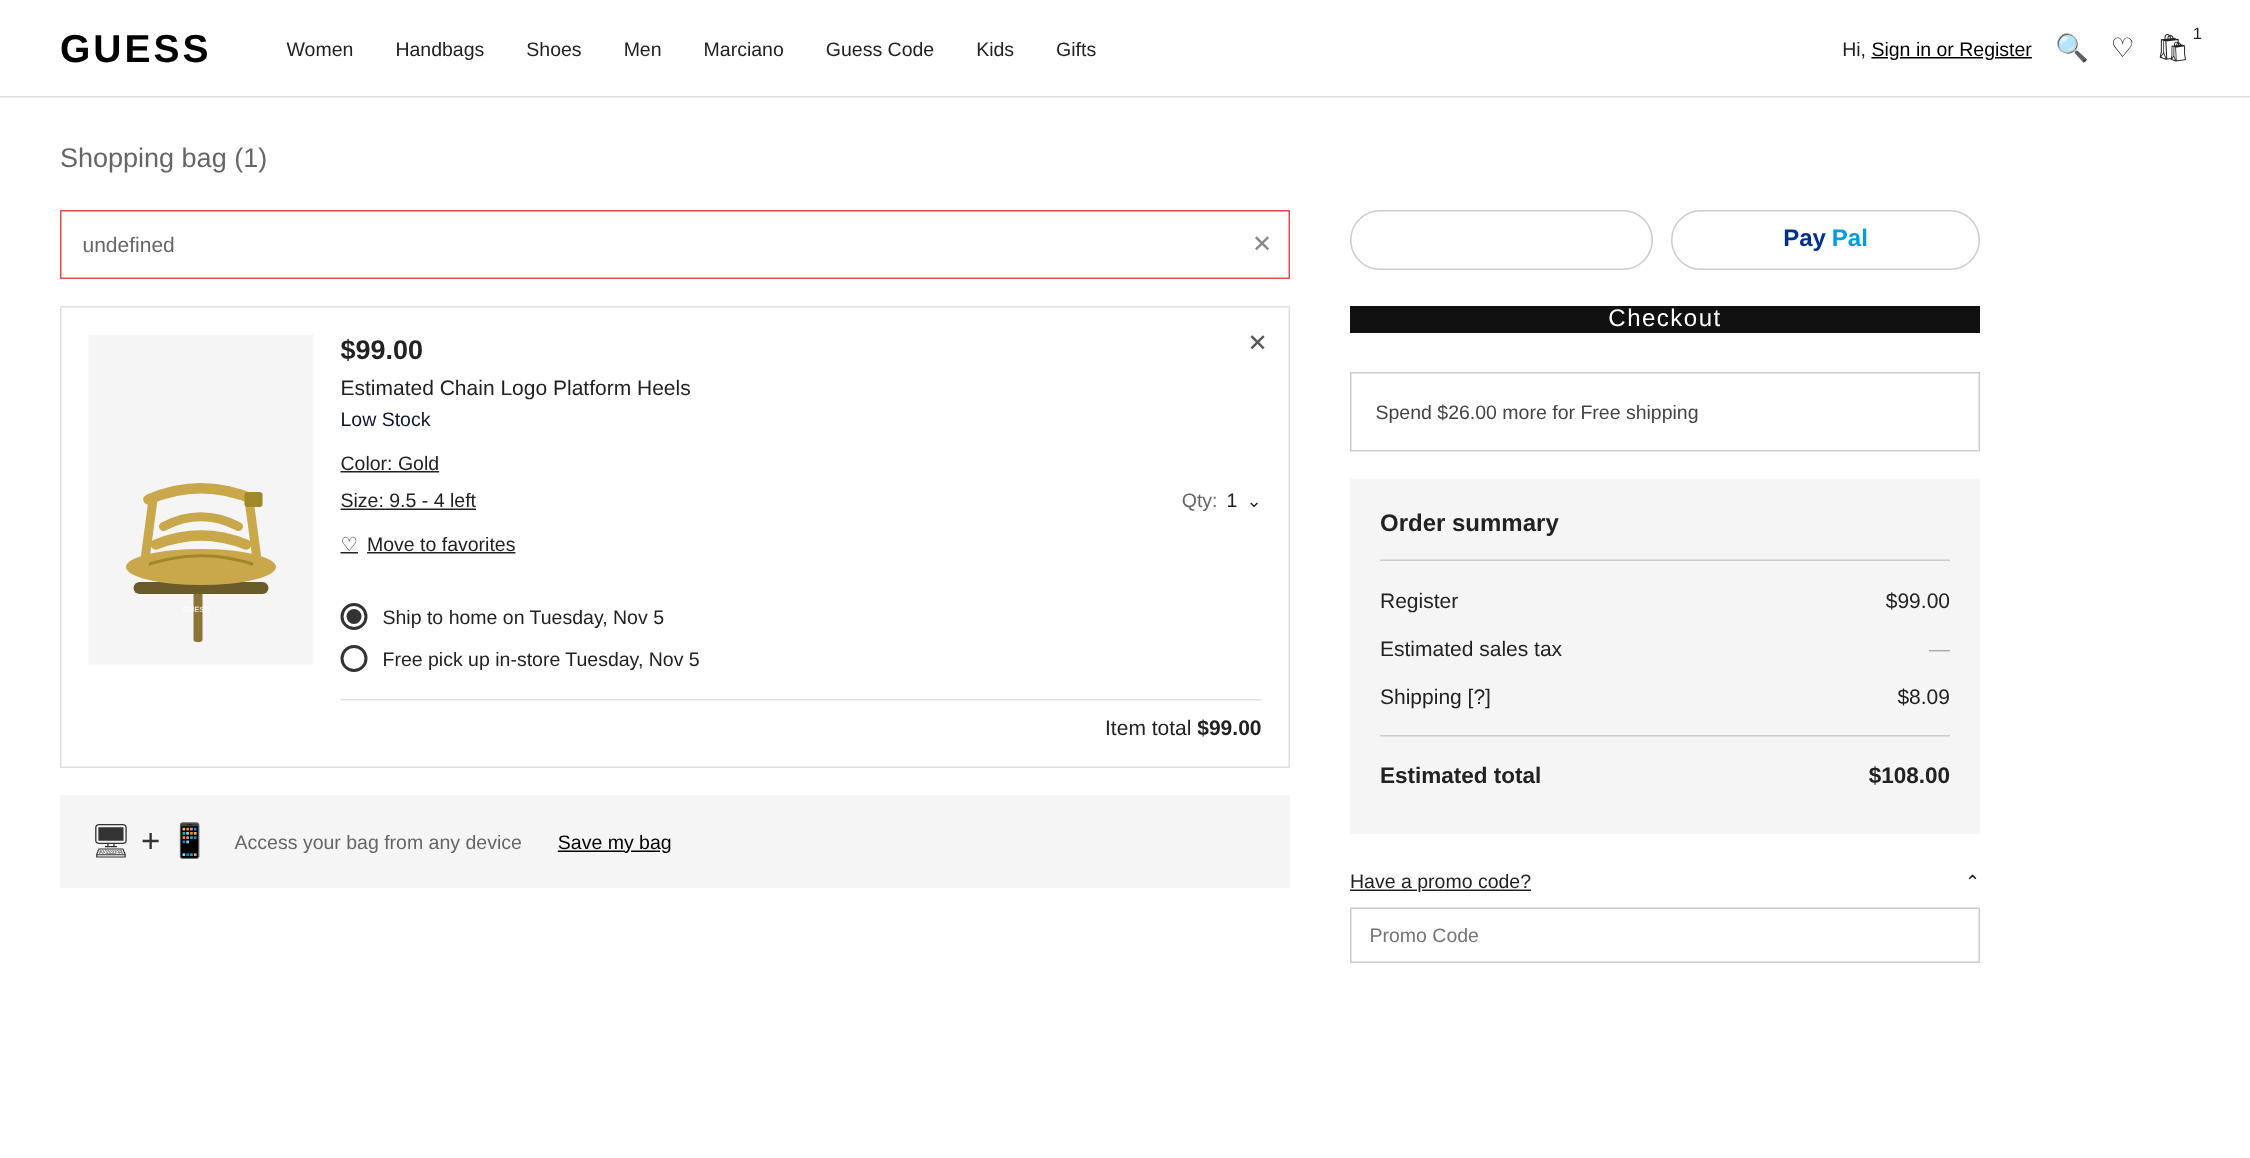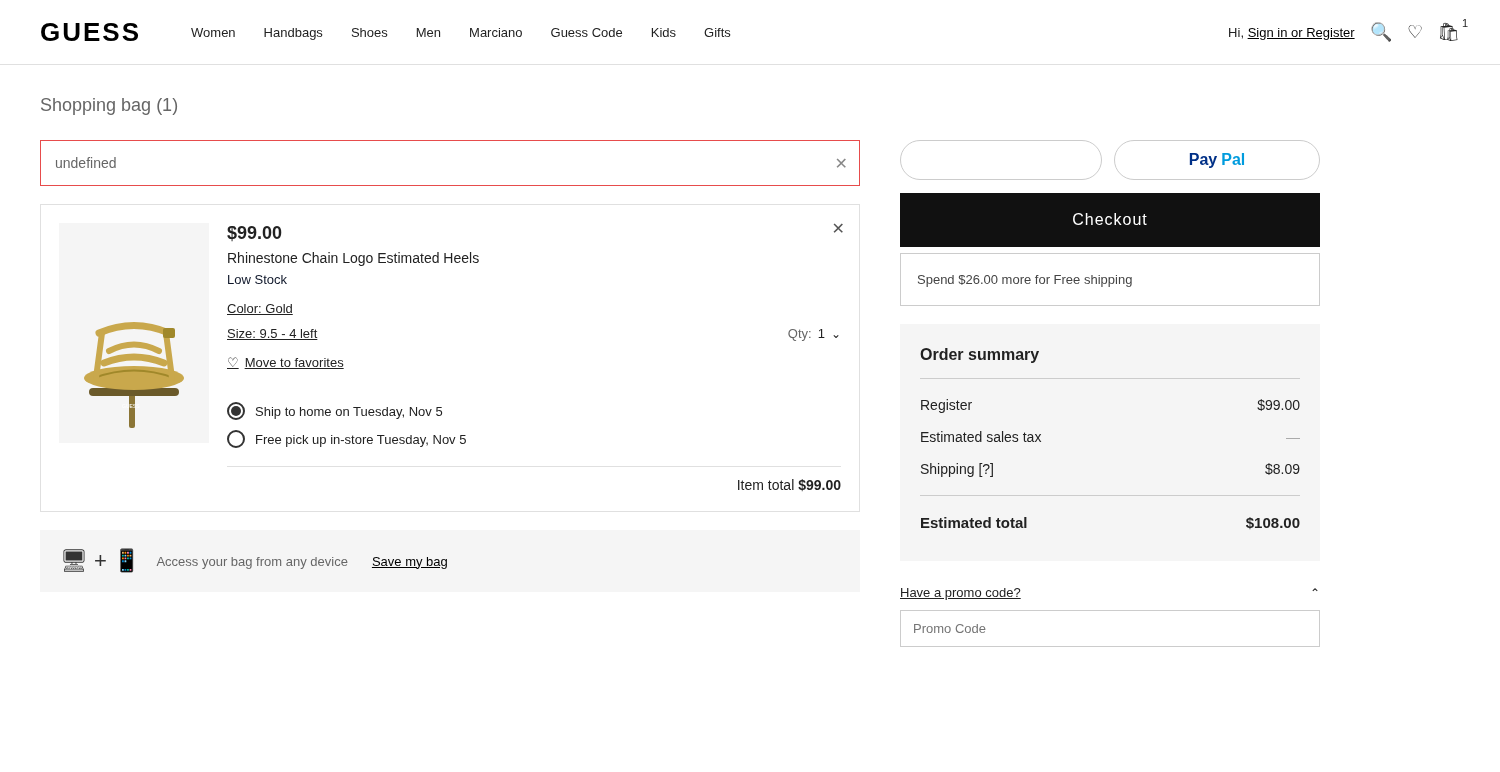--- a/index.html
+++ b/index.html
@@ -54,27 +54,27 @@
     .item-total { text-align: right; font-size: 14px; font-weight: 400; padding-top: 10px; border-top: 1px solid #e0e0e0; margin-top: 5px; }
     .close-btn { position: absolute; right: 14px; top: 14px; cursor: pointer; font-size: 16px; color: #555; background: none; border: none; }
 
     
     .save-bag-bar { background: #f5f5f5; padding: 18px 20px; display: flex; align-items: center; gap: 16px; }
     .device-icons { font-size: 22px; color: #333; }
     .save-bag-text { font-size: 13px; color: #666; }
     .save-bag-link { color: #000; text-decoration: underline; cursor: pointer; font-size: 13px; margin-left: 8px; }
 
     
-    .payment-buttons { display: flex; gap: 12px; margin-bottom: 13px; }
+    .payment-buttons { display: flex; gap: 12px; margin-bottom: 24px; }
     .pay-btn-plain { flex: 1; border: 1.5px solid #ccc; border-radius: 50px; padding: 14px; cursor: pointer; background: #fff; font-size: 14px; }
     .pay-btn-paypal { flex: 1; border: 1.5px solid #ccc; border-radius: 50px; padding: 10px 16px; cursor: pointer; background: #fff; display: flex; align-items: center; justify-content: center; gap: 4px; }
     .paypal-logo { font-size: 16px; font-weight: 700; }
     .paypal-blue { color: #003087; }
     .paypal-light { color: #009cde; }
-    .checkout-btn { width: 100%; background: #111; color: #fff; border: none; padding: 18px; font-size: 16px; letter-spacing: 1px; cursor: pointer; margin-bottom: 6px; }
+    .checkout-btn { width: 100%; background: #111; color: #fff; border: none; font-size: 16px; letter-spacing: 1px; cursor: pointer; margin-bottom: 26px; }
     .shipping-notice { border: 1px solid #ccc; padding: 18px 16px; font-size: 13px; color: #444; margin-bottom: 18px; }
     .order-summary-box { background: #f5f5f5; padding: 22px 20px; }
     .order-summary-title { font-size: 16px; font-weight: 600; margin-bottom: 14px; }
     .summary-divider { border: none; border-top: 1px solid #ccc; margin: 10px 0; }
     .summary-row { display: flex; justify-content: space-between; font-size: 14px; padding: 8px 0; }
     .summary-row.bold { font-weight: 700; font-size: 15px; }
     .summary-dash { color: #aaa; }
     .promo-section { margin-top: 24px; }
     .promo-toggle { font-size: 13px; text-decoration: underline; cursor: pointer; color: #222; }
     .promo-chevron { font-size: 12px; margin-left: 6px; }
@@ -151,21 +151,21 @@
             <line x1="92" y1="100" x2="98" y2="145" stroke="#c9a84c" stroke-width="6" stroke-linecap="round"></line>
 
             <rect x="89" y="95" width="12" height="10" rx="2" fill="#a0882a"></rect>
 
             <text x="48" y="175" font-size="5" fill="#fff" font-family="Arial">GUESS</text>
           </svg>
         </div>
 
         <div class="cart-item-details">
           <div class="item-price">$99.00</div>
-          <div class="item-name">Rhinestone Chain Logo Estimated Heels</div>
+          <div class="item-name">Estimated Chain Logo Platform Heels</div>
           <div class="item-stock">Low Stock</div>
           <div class="item-color">Color: Gold</div>
 
           <div class="item-size-qty">
             <span class="item-size">Size: 9.5 - 4 left</span>
             <div class="qty-wrap">
               <span class="qty-label">Qty:</span>
               <span class="qty-value">1</span>
               <span class="qty-arrow">⌄</span>
             </div>

